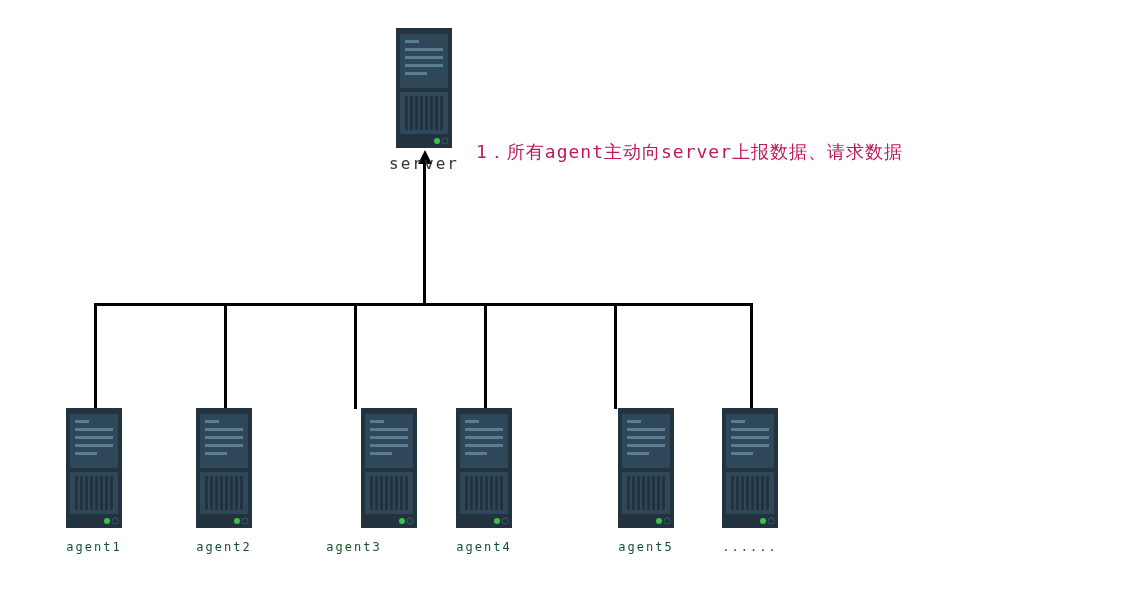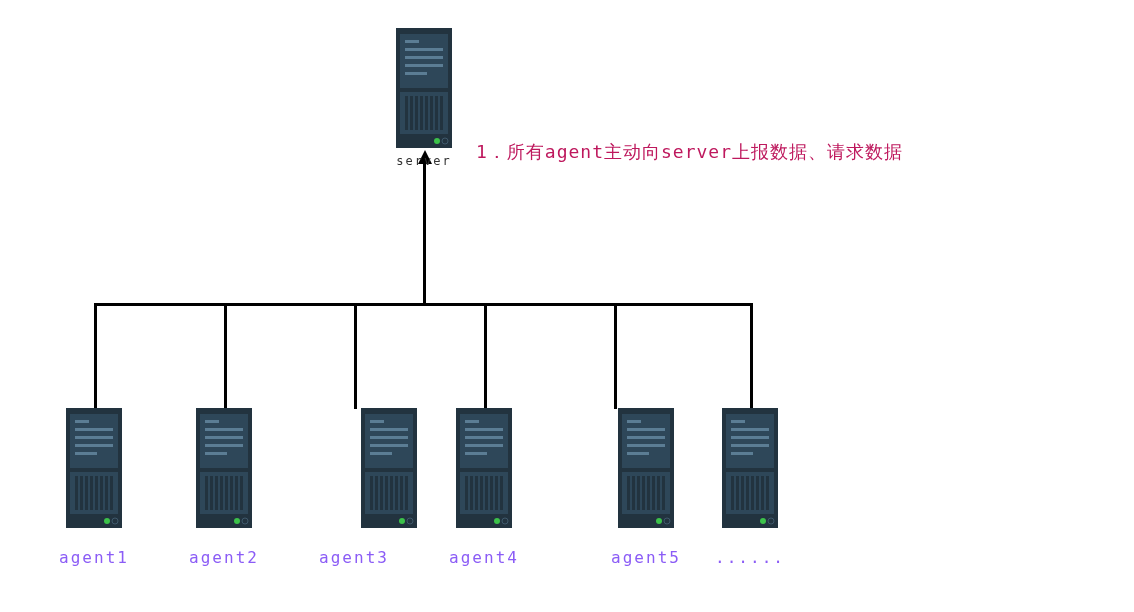--- a/index.html
+++ b/index.html
@@ -18,33 +18,33 @@
     .server-icon {
       width: 56px;
       height: 120px;
       display: block;
     }
     .server-label {
       position: absolute;
       top: 126px;
       left: 50%;
       transform: translateX(-50%);
-      font-size: 12px;
+      font-size: 16px;
       letter-spacing: 2px;
       color: #333;
       white-space: nowrap;
     }
     .agent-label {
       position: absolute;
-      top: 140px;
+      top: 132px;
       left: 50%;
       transform: translateX(-50%);
-      font-size: 16px;
+      font-size: 12px;
       letter-spacing: 2px;
-      color: #8b5cf6;
+      color: #14532d;
       white-space: nowrap;
     }
     .line {
       position: absolute;
       background: #000;
     }
     .notes {
       position: absolute;
       left: 476px;
       top: 138px;

